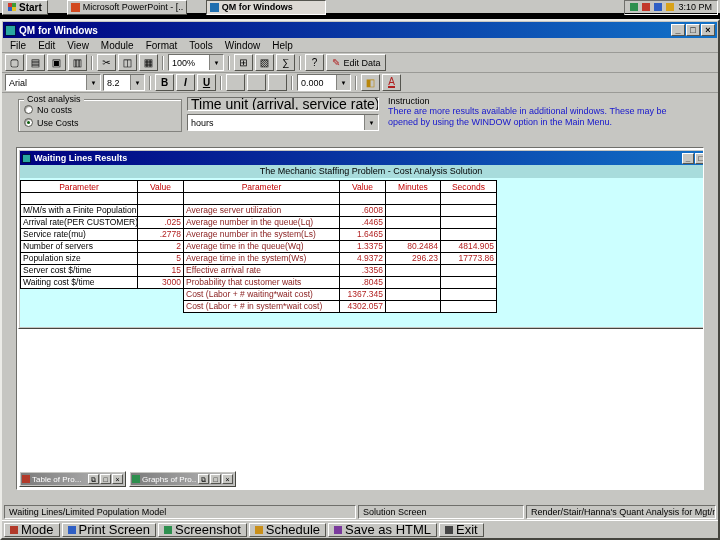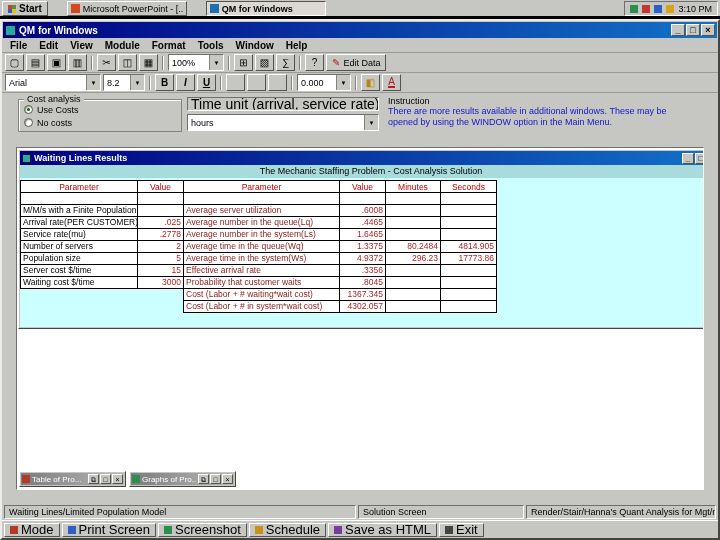--- a/index.html
+++ b/index.html
@@ -14,21 +14,21 @@
     background:#c6c6c2; border:1px solid;
     border-color:#ffffff #55554f #55554f #ffffff;
     cursor:default; white-space:nowrap;
   }
   .sunken { border:1px solid; border-color:#6f6f6b #ffffff #ffffff #6f6f6b; }
 
   
   .taskbar {
     position:absolute; top:0; left:0; width:720px; height:19px;
     display:flex; align-items:center; gap:19px; padding:2px 2px 1px;
-    background:#c6c6c2; border-bottom:3px solid #000000;
+    background:#c6c6c2; border-bottom:6px solid #000000;
   }
   .start-btn { height:15px; padding:0 5px; gap:3px; font-weight:bold; font-size:10px; }
   .winlogo { width:8px; height:8px; display:grid; grid-template-columns:4px 4px; grid-template-rows:4px 4px; }
   .winlogo i:nth-child(1){background:#d33b2c;} .winlogo i:nth-child(2){background:#3f9c35;}
   .winlogo i:nth-child(3){background:#2f5fc4;} .winlogo i:nth-child(4){background:#e2c023;}
   .task { width:120px; height:15px; display:flex; align-items:center; gap:3px; padding:0 3px;
     font-size:9px; overflow:hidden; background:#c6c6c2; border:1px solid;
     border-color:#ffffff #55554f #55554f #ffffff; }
   .task.active { border-color:#55554f #ffffff #ffffff #55554f; background:#dcd9d4; font-weight:bold; }
   .task span.lbl { overflow:hidden; white-space:nowrap; }
@@ -50,21 +50,21 @@
     padding:0 2px; margin:1px 1px 0 1px;
     background:linear-gradient(90deg,#000080,#1272c8);
     color:#fff; font-size:10px; font-weight:bold;
   }
   .appico { width:11px; height:11px; background:#2aa7a0; border:1px solid #014; flex:0 0 auto; }
   .winbtns { margin-left:auto; display:flex; gap:1px; }
   .winbtn { width:14px; height:12px; font-size:9px; line-height:9px; font-weight:bold; color:#000; padding:0; }
 
   .menubar { height:15px; flex:0 0 15px; display:flex; align-items:center; font-size:10px;
     padding:0 2px; border-bottom:1px solid #9a9a96; background:#c6c6c2; }
-  .menu-item { padding:8px 6px; height:100%; display:flex; align-items:center;font-weight:bold; }
+  .menu-item { padding:8px 6px; height:100%; display:flex; align-items:center; }
 
   .toolbar { height:20px; flex:0 0 20px; display:flex; align-items:center; gap:2px;
     padding:0 3px; border-bottom:1px solid #9a9a96; background:#c6c6c2; }
   .tbtn { width:19px; height:17px; font-size:10px; }
   .sep { width:2px; height:14px; border-left:1px solid #83837f; border-right:1px solid #fff; margin:0 2px; }
   .combo { height:17px; background:#fff; border:1px solid; border-color:#6f6f6b #fff #fff #6f6f6b;
     display:flex; align-items:center; font-size:9px; padding-left:3px; }
   .combo .arrow { margin-left:auto; width:14px; height:100%; background:#c6c6c2;
     border-left:1px solid #83837f; font-size:6px; display:flex; align-items:center; justify-content:center; }
   .editdata { height:17px; padding:0 5px; gap:3px; font-size:9px; }
@@ -272,26 +272,26 @@
       </span>
     <span class="btn tbtn">
         <span style="color:#b02020;border-bottom:2px solid #b02020;line-height:9px">A</span>
       </span>
   </div>
 
   <div class="panels">
     <div class="costbox">
       <span class="legend">Cost analysis</span>
       <div class="radio-row">
+        <span class="rb"></span>
+        <span>No costs</span>
+      </div>
+      <div class="radio-row">
         <span class="rb on"></span>
         <span>Use Costs</span>
-      </div>
-      <div class="radio-row">
-        <span class="rb"></span>
-        <span>No costs</span>
       </div>
     </div>
     <div class="timebox">
       <div class="timelabel">Time unit (arrival, service rate)</div>
       <span class="combo timecombo">
         <span>hours</span>
         <span class="arrow">▼</span>
       </span>
     </div>
     <div class="instr">

